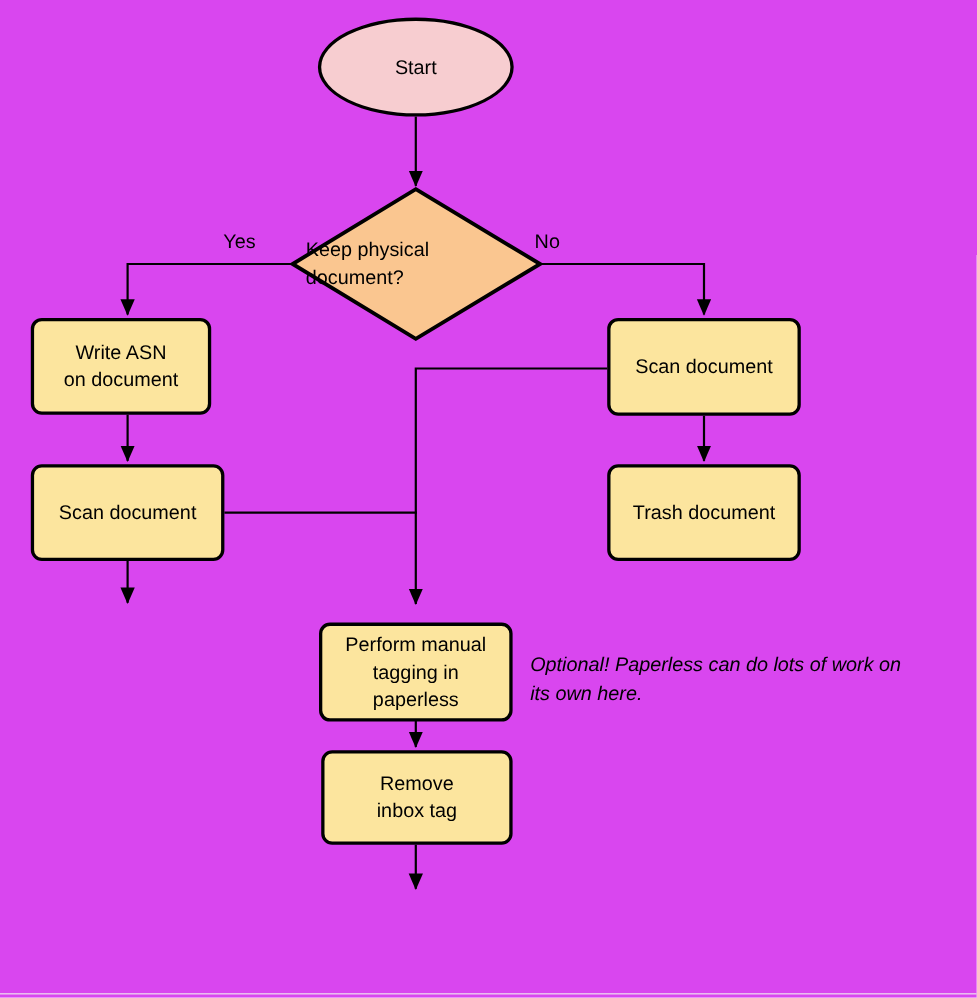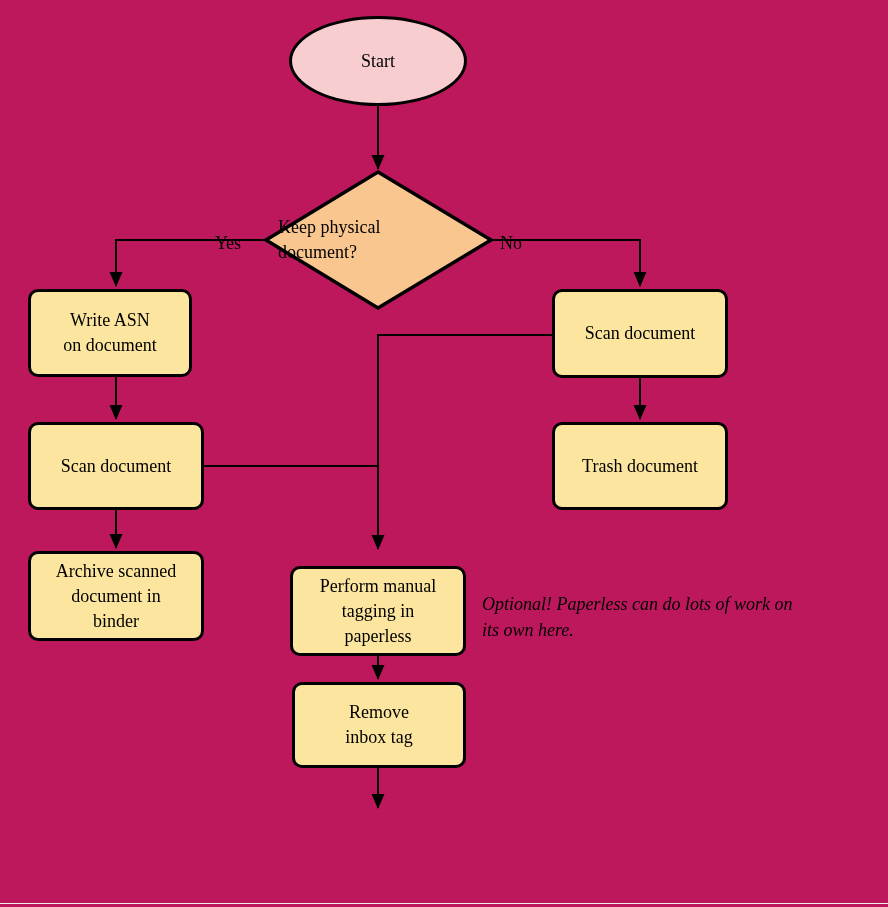--- a/index.html
+++ b/index.html
@@ -4,23 +4,23 @@
 <style>
   html, body {
     margin: 0;
     padding: 0;
     background: #ffffff;
   }
   .canvas {
     position: relative;
     width: 888px;
     height: 907px;
-    background: #be185d;
+    background: #d946ef;
     overflow: hidden;
-    font-family: Liberation Serif, serif;
+    font-family: Liberation Sans, sans-serif;
     color: #000000;
   }
   svg.edge-layer {
     position: absolute;
     left: 0; top: 0;
     width: 888px; height: 907px;
   }
   .node {
     position: absolute;
     box-sizing: border-box;
@@ -45,24 +45,22 @@
     position: absolute;
     left: 278px; top: 215px;
     width: 200px;
     font-size: 18px;
     line-height: 25px;
     white-space: pre-line;
   }
   .edge-label {
     position: absolute;
     width: 50px;
-    text-align: center;
     font-size: 18px;
     line-height: 20px;
-    margin-top: 24px;
   }
   .edge-label.yes { left: 203px; top: 209px; }
   .edge-label.no  { left: 486px; top: 209px; }
   .annotation {
     position: absolute;
     left: 482px; top: 591px;
     width: 420px;
     font-size: 18px;
     font-style: italic;
     line-height: 26px;
@@ -123,25 +121,20 @@
 
   <div class="node process" id="node-write-asn">
     <span>Write ASN
 on document</span>
   </div>
 
   <div class="node process" id="node-scan-left">
     <span>Scan document</span>
   </div>
 
-  <div class="node process" id="node-archive">
-    <span>Archive scanned
-document in
-binder</span>
-  </div>
 
   <div class="node process" id="node-scan-right">
     <span>Scan document</span>
   </div>
 
   <div class="node process" id="node-trash">
     <span>Trash document</span>
   </div>
 
   <div class="node process" id="node-tagging">

